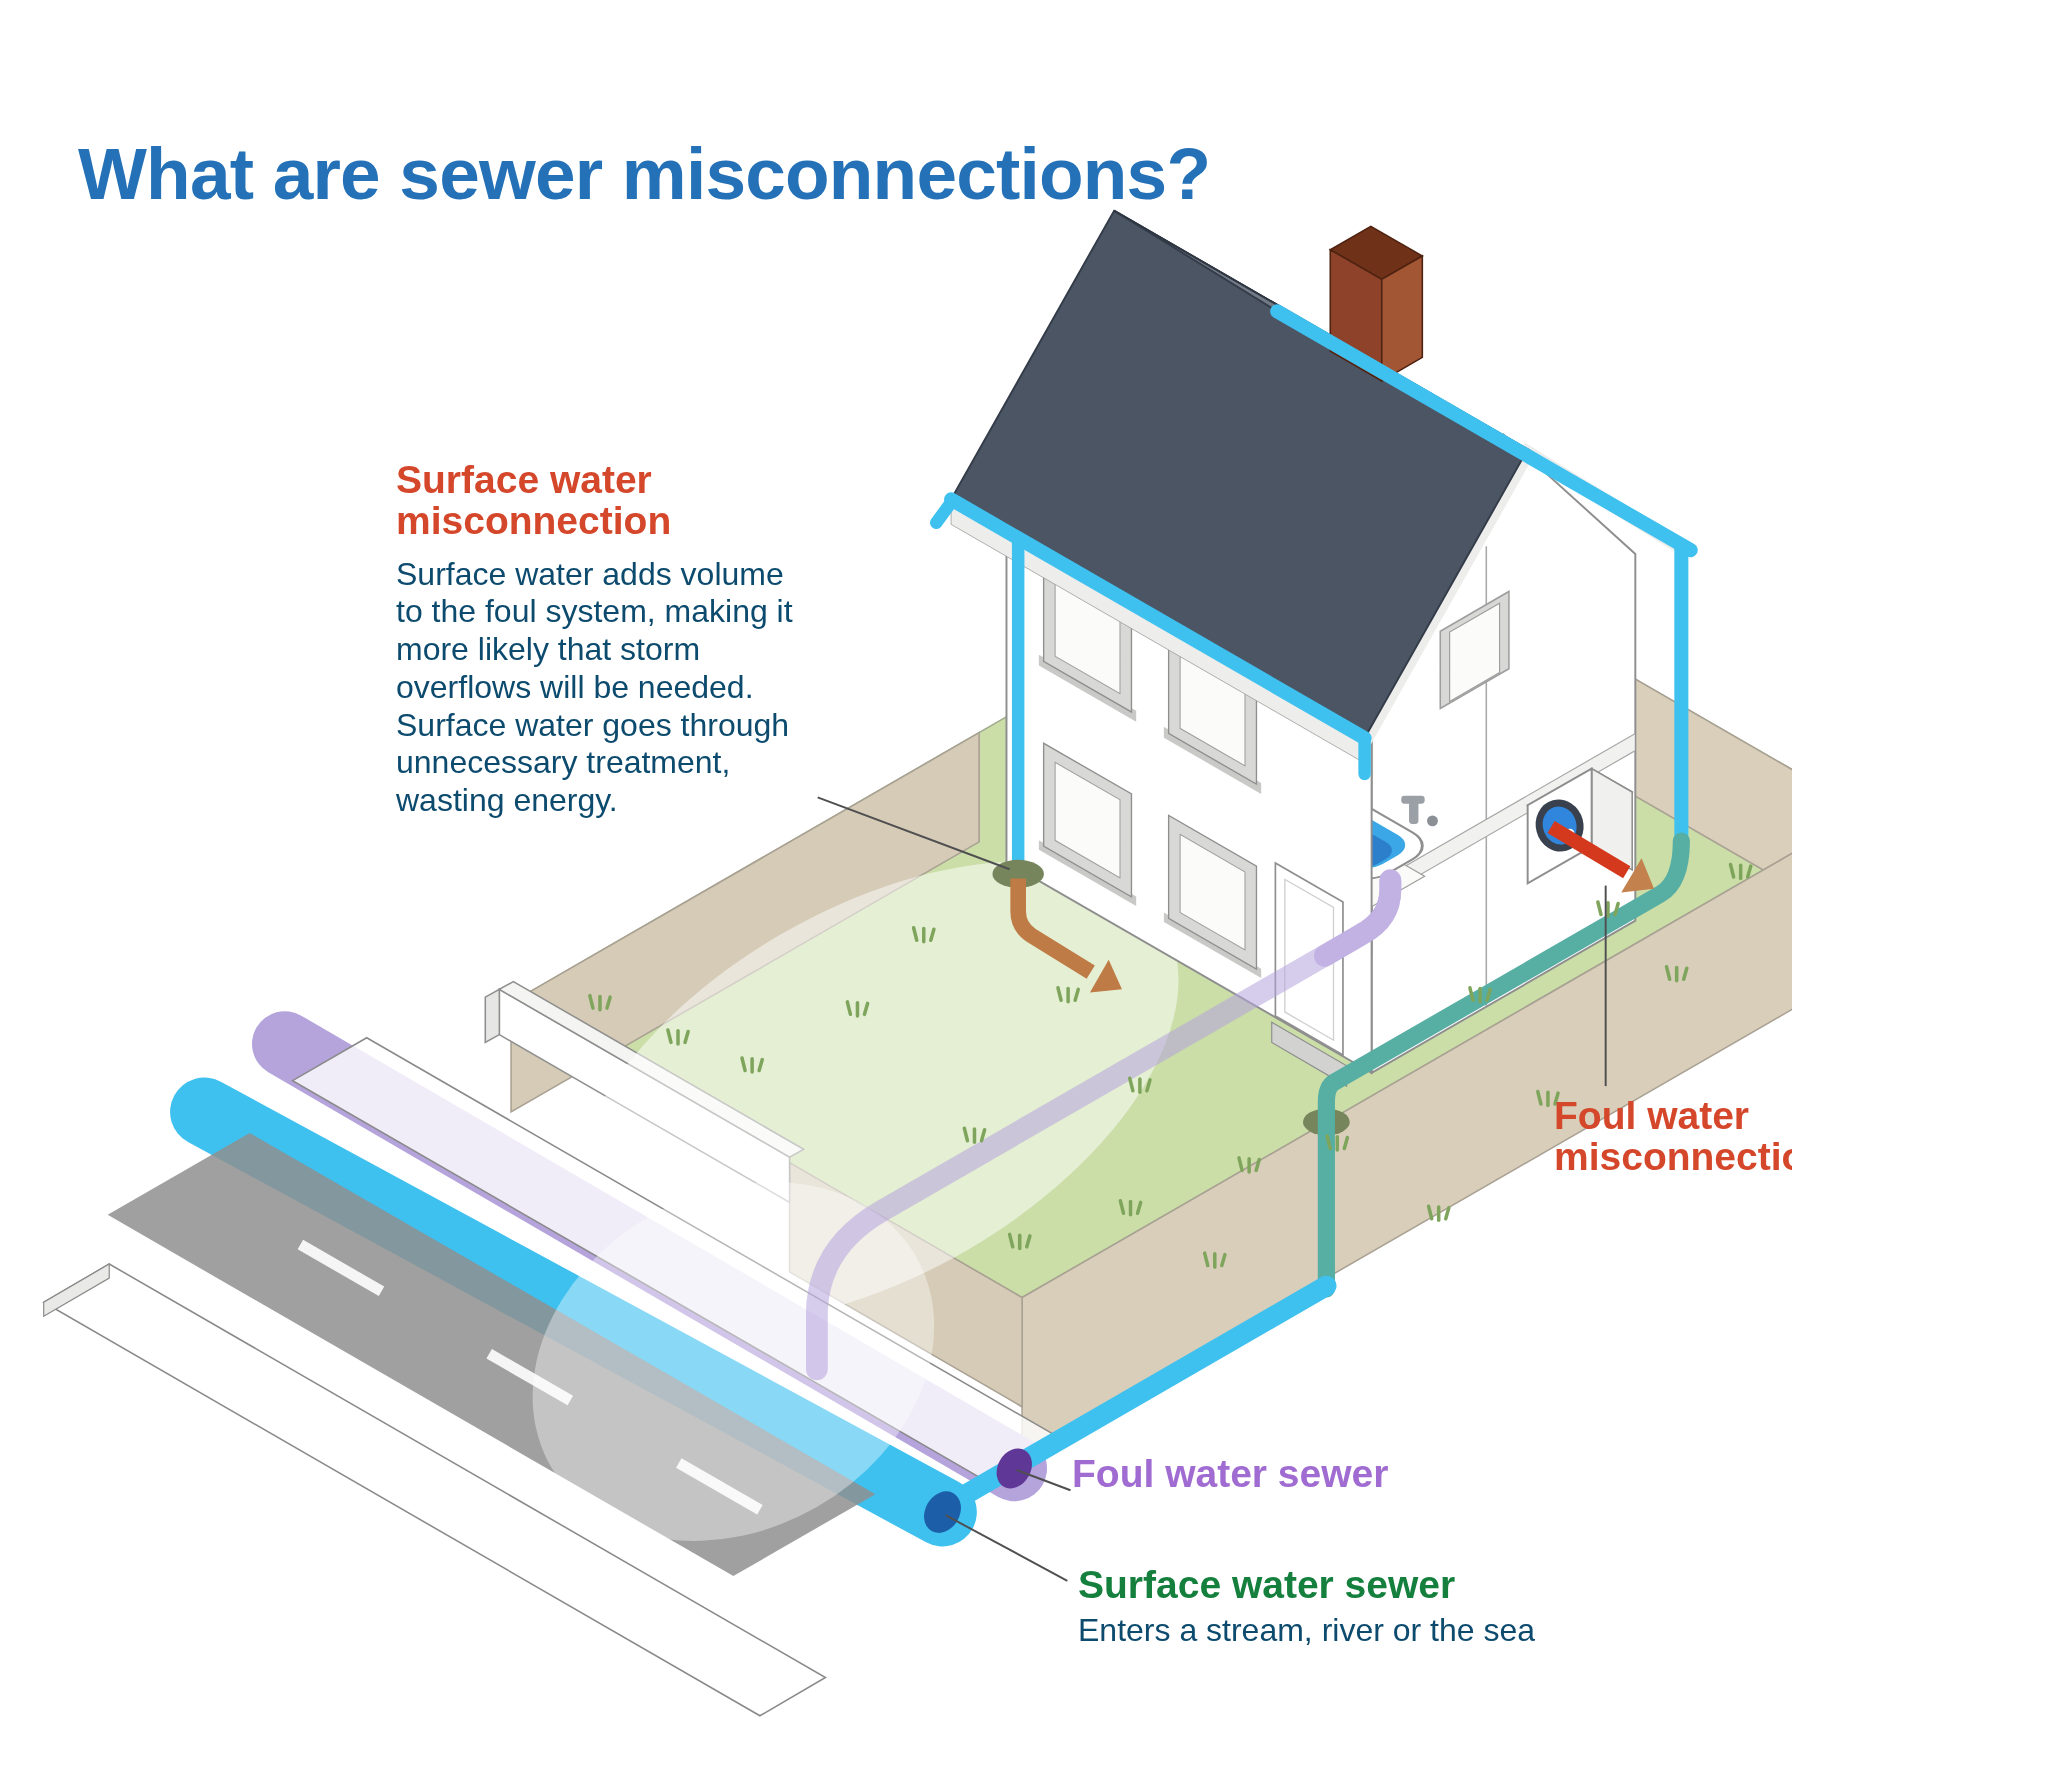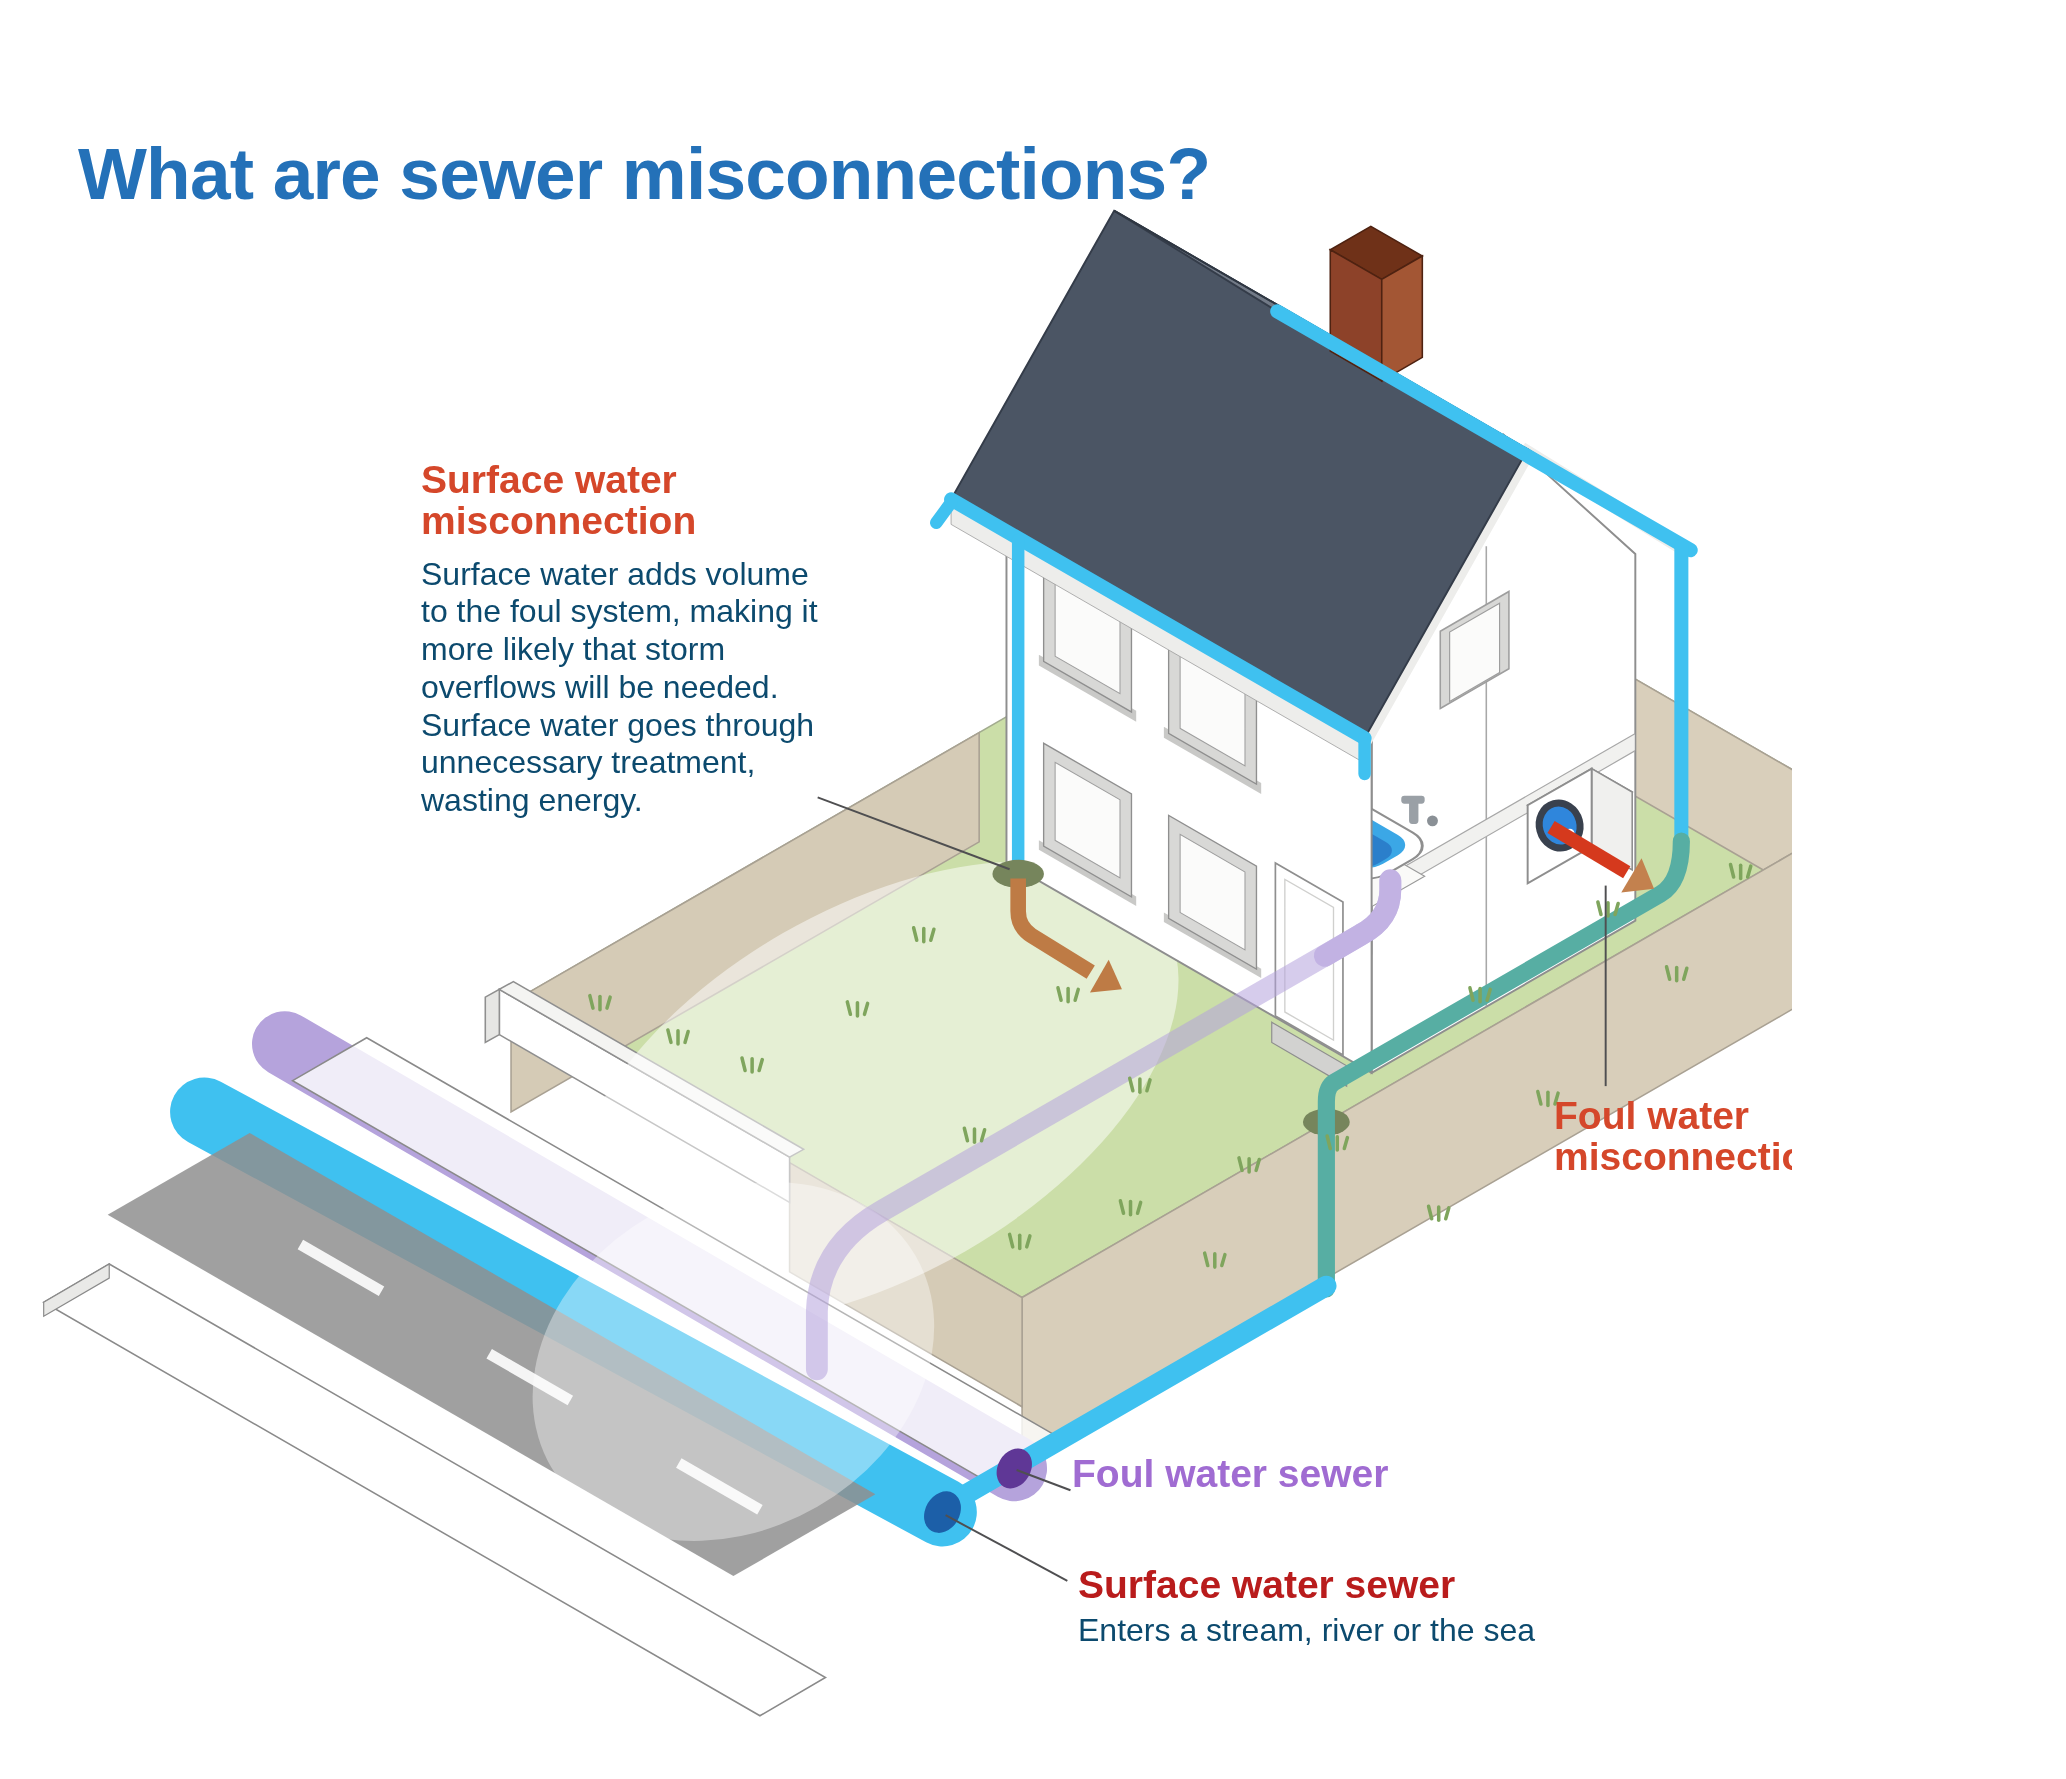--- a/index.html
+++ b/index.html
@@ -6,22 +6,22 @@
   .canvas{position:relative;width:1792px;height:1779px;background:#ffffff;overflow:hidden;
           font-family:"Liberation Sans",sans-serif;}
   .illustration{position:absolute;left:0;top:0;width:2066px;height:1779px;}
   .page-title{position:absolute;left:78px;top:83px;font-size:73px;font-weight:700;
               color:#2471B8;letter-spacing:-0.8px;}
   .callout{position:absolute;}
   .callout h2{margin:0 0 14px 0;font-size:39px;line-height:1.06;font-weight:700;}
   .callout p{margin:0;font-size:32px;line-height:1.18;color:#0c4a6e;}
   .c-red h2{color:#D5472A;}
   .c-purple h2{color:#A06CD2;}
-  .c-cyan h2{color:#b91c1c;}
-  #co-surface{left:421px;top:459px;width:403px;}
+  .c-cyan h2{color:#15803d;}
+  #co-surface{left:396px;top:459px;width:403px;}
   #co-surface h2{width:336px;}
   #co-foul{left:1554px;top:1095px;width:370px;}
   #co-foul h2{width:281px;}
   #lb-foul-sewer{left:1072px;top:1453px;width:702px;}
   #lb-foul-sewer h2{margin-bottom:6.2px;}
   #lb-surface-sewer{left:1078px;top:1564px;width:702px;}
   #lb-surface-sewer h2{margin-bottom:6.2px;}
 </style>
 </head>
 <body>

